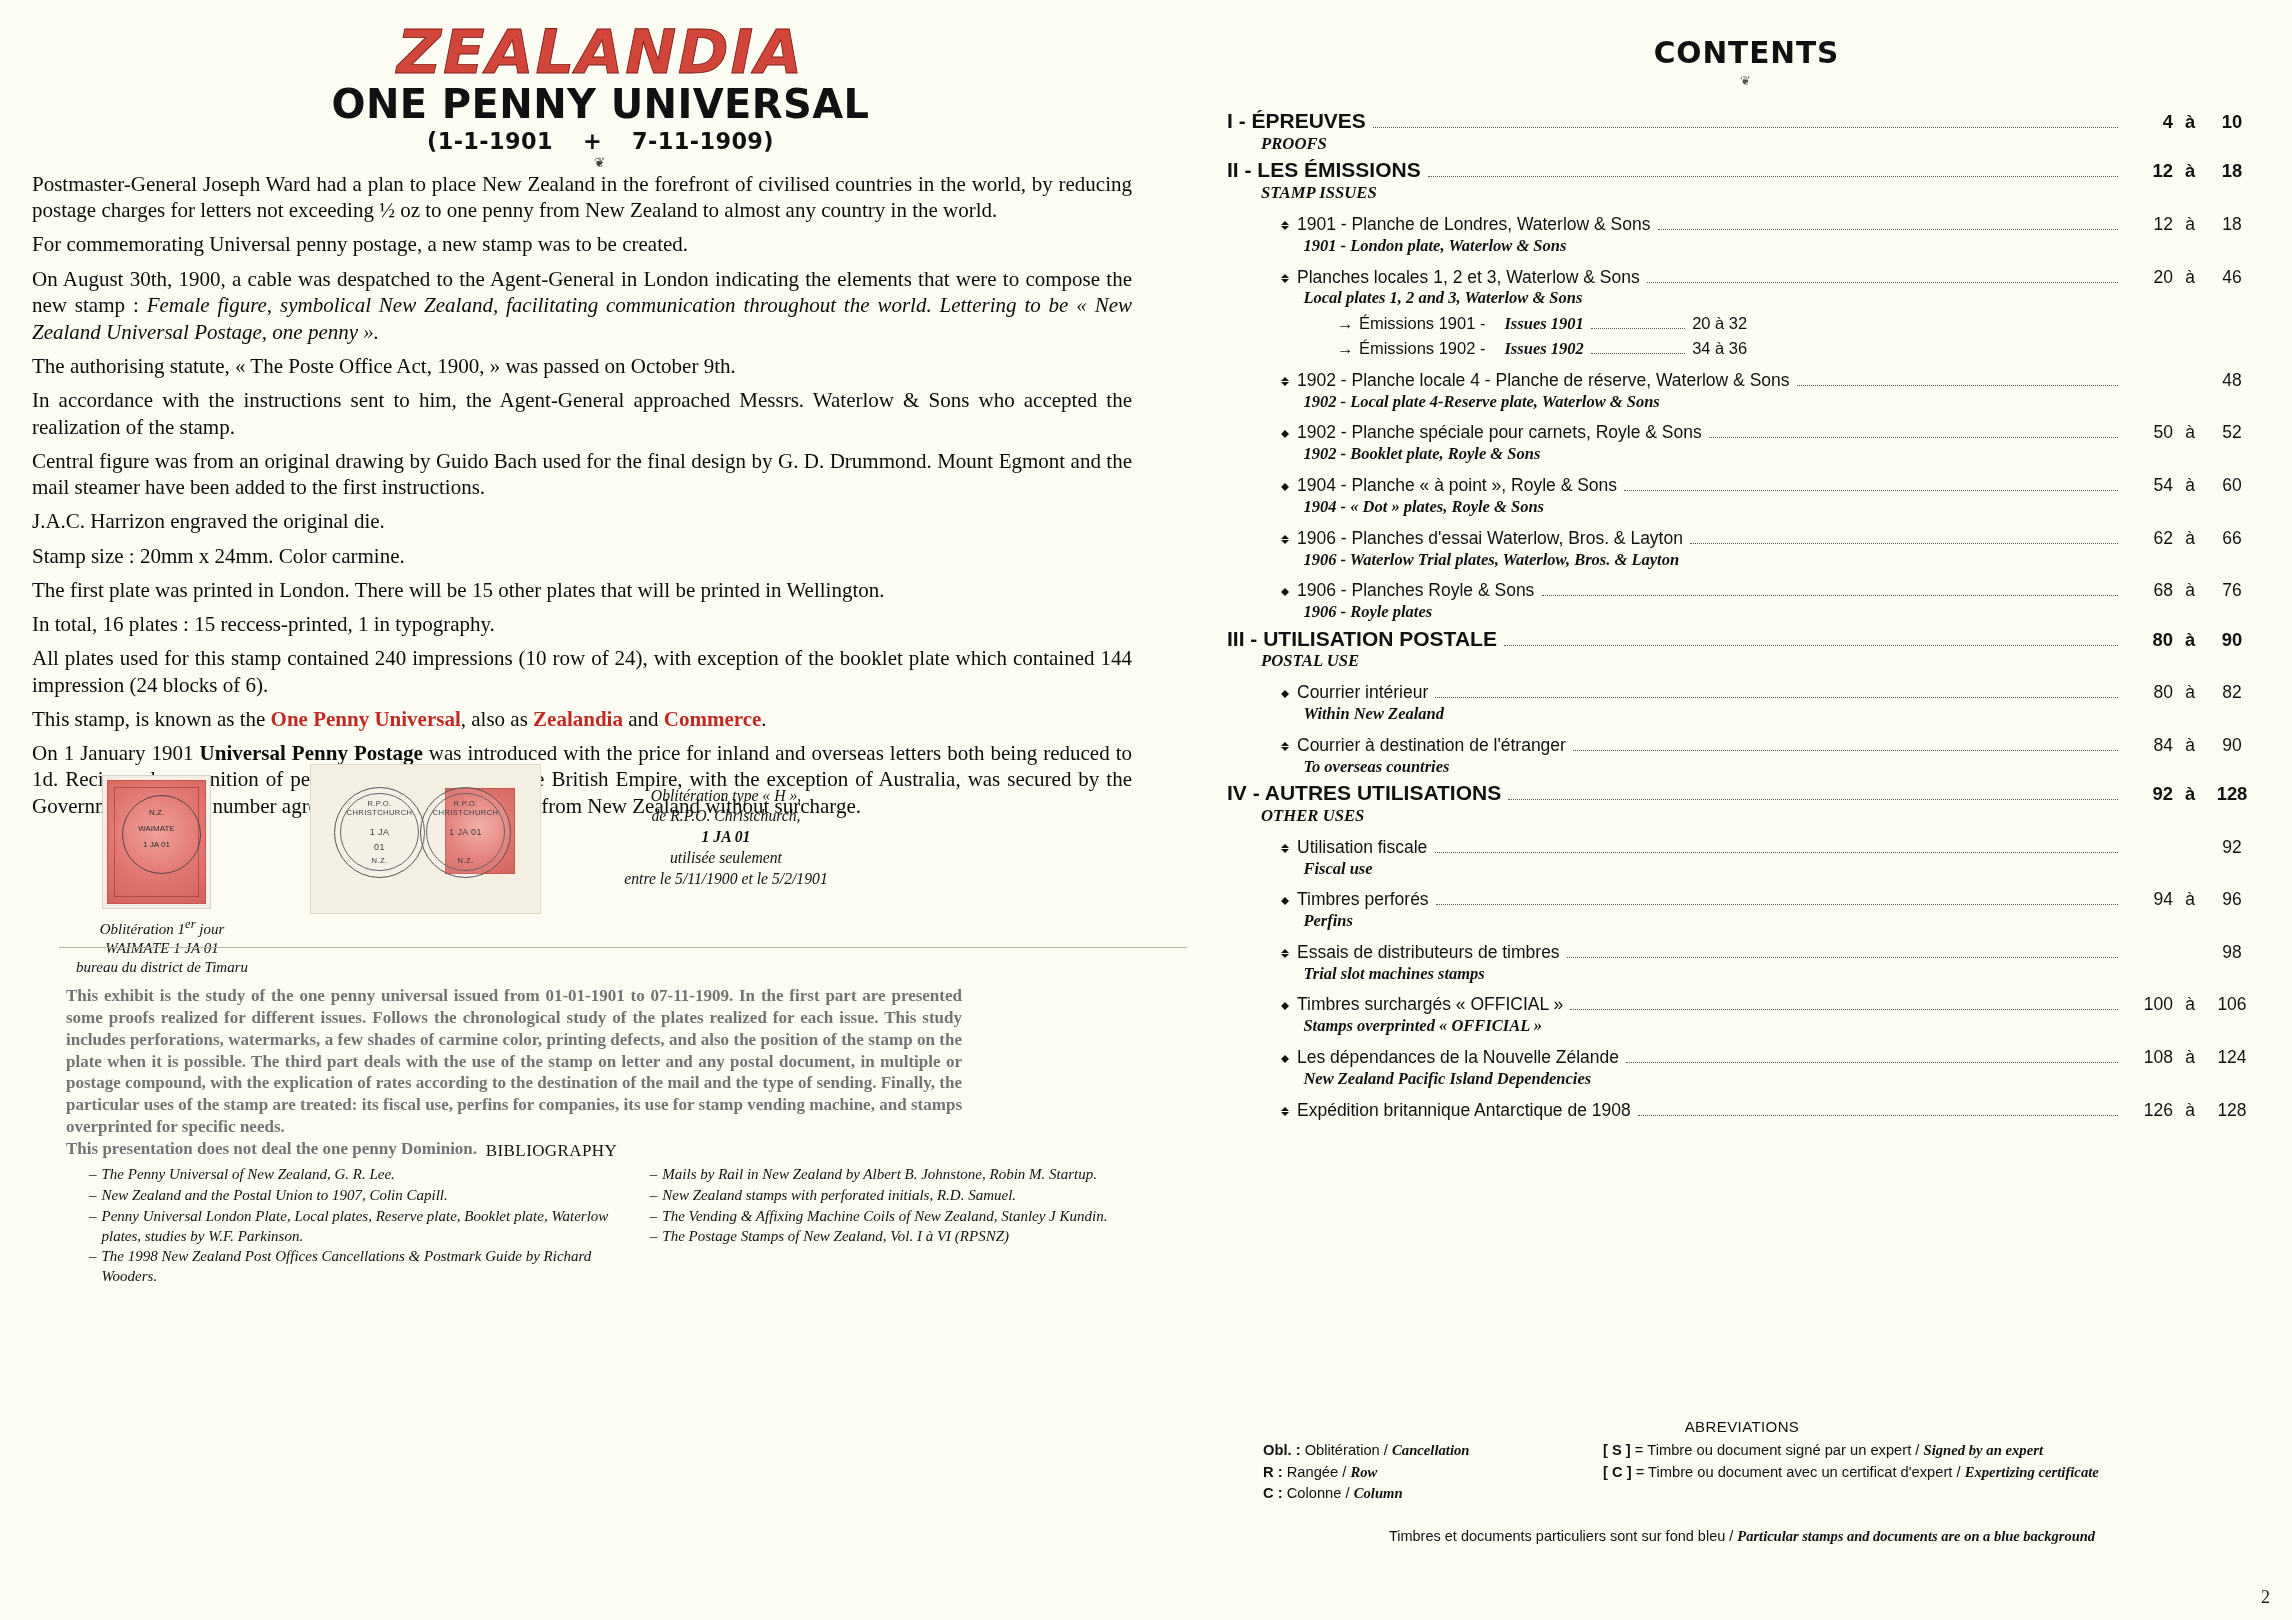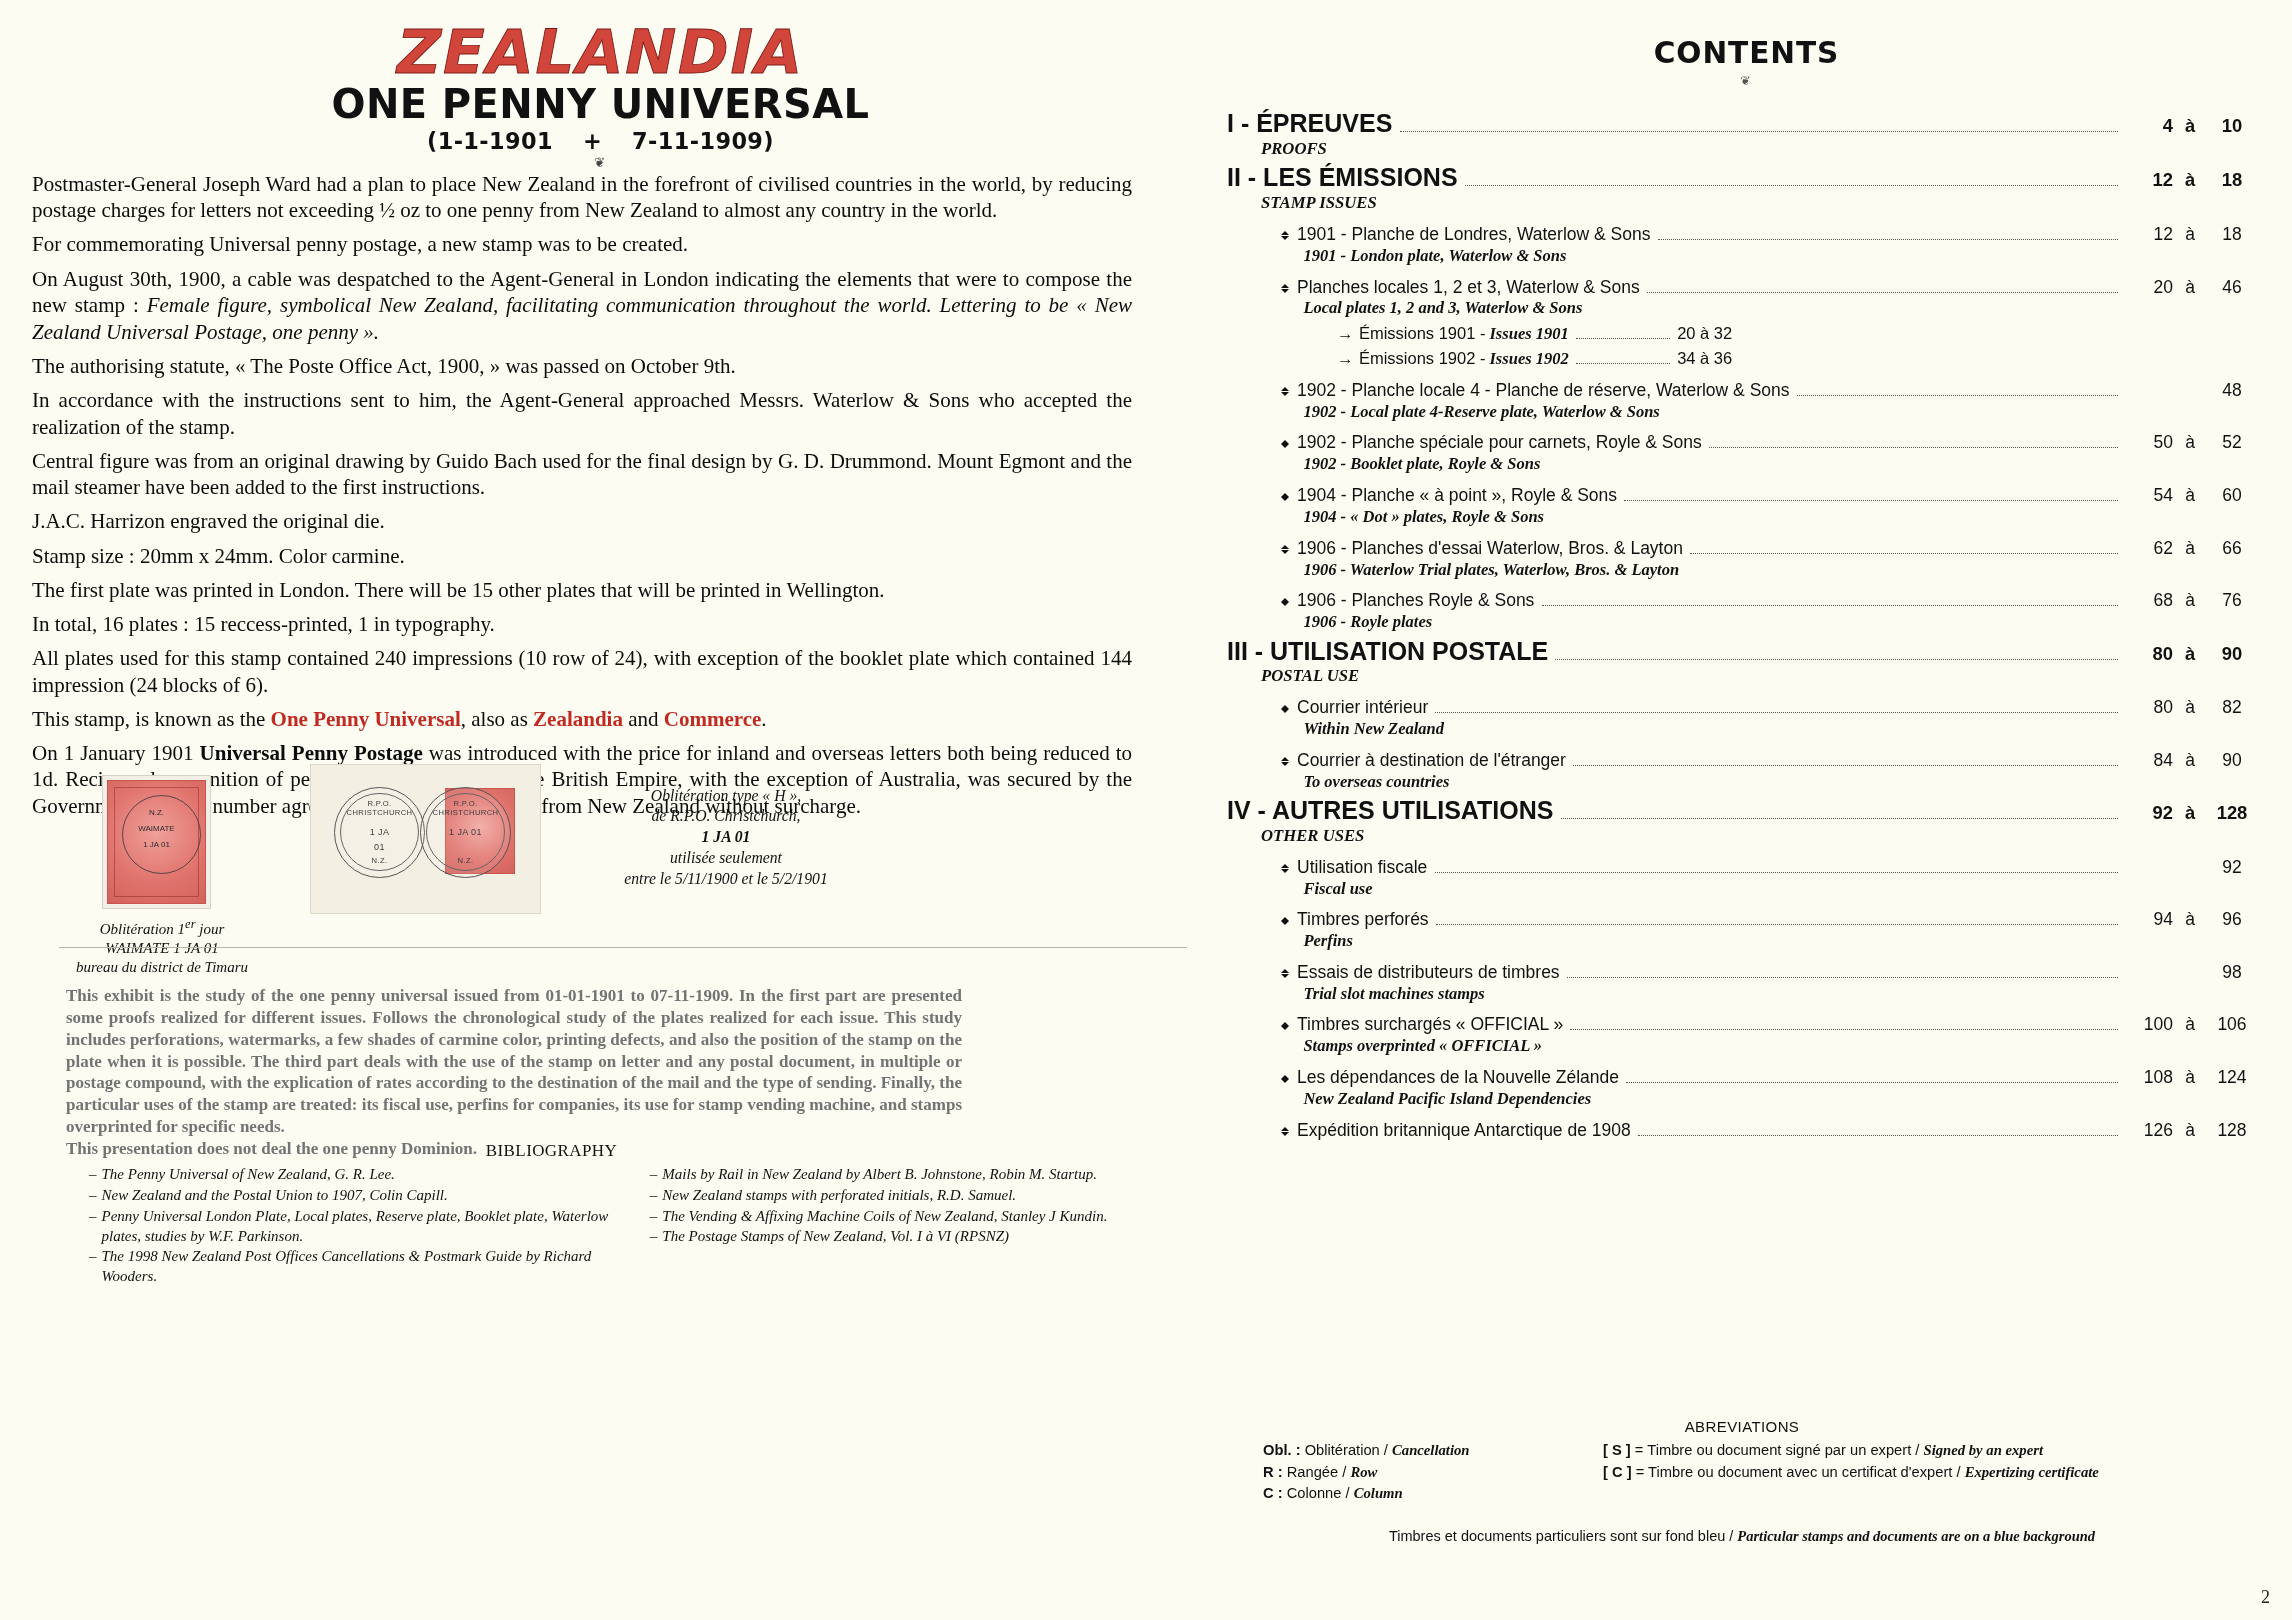--- a/index.html
+++ b/index.html
@@ -252,21 +252,21 @@
   .row .dots {
     flex: 1 1 auto;
     border-bottom: 1.8px dotted #555;
     margin: 0 5.4px 4.5px 7.2px;
     height: 0.9px;
     min-width: 9px;
   }
   .row .p1 { flex:none; width: 50px; text-align: right; }
   .row .sepa { flex:none; width: 34px; text-align: center; }
   .row .p2 { flex:none; width: 50px; text-align: center; }
-  .sec-main .lbl { font-weight: bold; font-size: 25px; }
+  .sec-main .lbl { font-weight: bold; font-size: 21px; }
   .sec-main .p1, .sec-main .sepa, .sec-main .p2 { font-weight: bold; font-size: 18.4px; }
   .sub-en {
     font-family:"Liberation Serif", serif;
     font-style: italic;
     font-weight: bold;
     font-size: 16.7px;
     color: #111;
     margin: 0.9px 0 0 34px;
   }
   .item { margin: 10.7px 0 0 54px; }
@@ -297,21 +297,21 @@
   .subitem {
     margin-left: 56px;
     margin-top: 5.4px;
     font-family:"Liberation Sans", sans-serif;
     font-size: 16.5px;
     display:flex;
     align-items:baseline;
   }
   .subitem .arrow { margin-right: 5.4px; }
   .subitem .sit { font-style: normal; }
-  .subitem .sien { font-family:"Liberation Serif", serif; font-style:italic; font-weight:bold; margin-left:4px;text-align:right;}
+  .subitem .sien { font-family:"Liberation Serif", serif; font-style:italic; font-weight:bold; margin-left:19px;text-align:right;}
   .subitem .sdots { border-bottom: 1.8px dotted #555; width: 94px; margin: 0 7.2px 4.5px 7.2px; height:0.9px;}
   .subitem .spages { font-family:"Liberation Sans", sans-serif; }
 
   
   .abbr-title {
     position: absolute;
     left: 0; top: 1402px;
     width: 1030px;
     text-align: center;
     font-family:"Liberation Sans", sans-serif;

